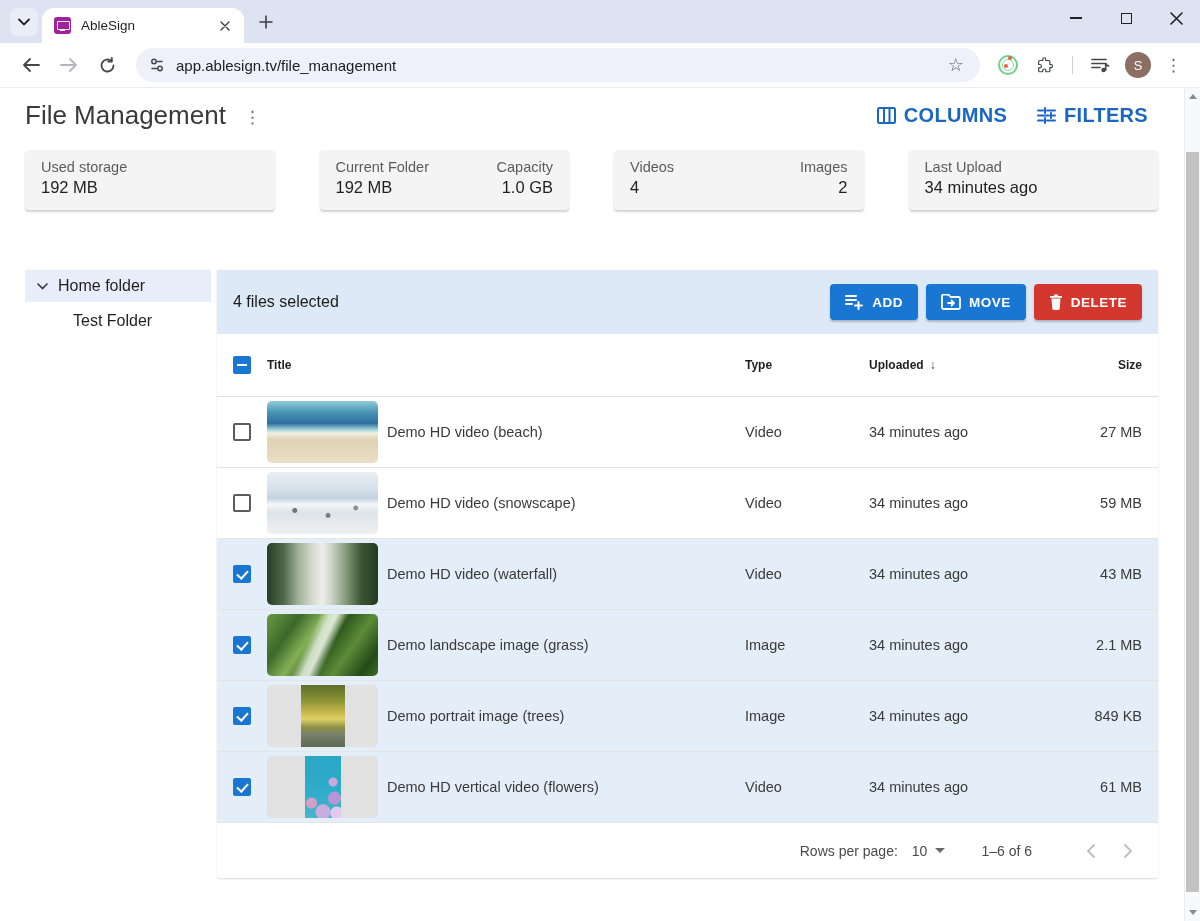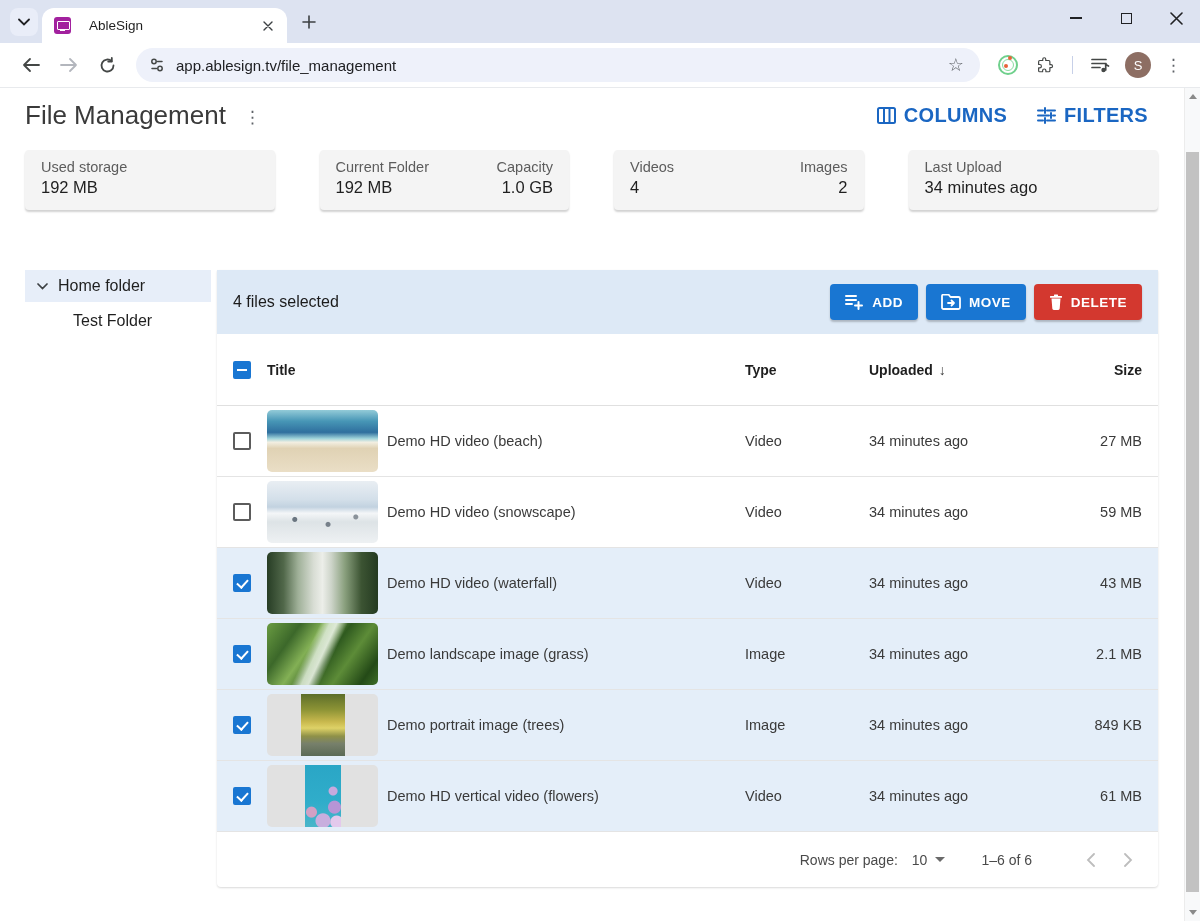--- a/index.html
+++ b/index.html
@@ -3,21 +3,21 @@
 <meta charset="utf-8">
 <style>
   * { margin:0; padding:0; box-sizing:border-box; }
   html,body { width:1200px; height:921px; }
   body { font-family:"Liberation Sans", sans-serif; background:#fff; overflow:hidden; }
   .browser { width:1200px; height:921px; display:flex; flex-direction:column; }
 
   
   .tabstrip { height:43px; background:#dde3f1; display:flex; align-items:flex-end; position:relative; flex:none; }
   .tab-search-btn { width:28px; height:28px; margin:0 0 7px 10px; border-radius:8px; background:#e9edf8; display:flex; align-items:center; justify-content:center; cursor:pointer; }
-  .tab { width:245px; height:35px; margin-left:4px; background:#fff; border-radius:12px 12px 0 0; display:flex; align-items:center; padding:0 10px 0 12px;gap:8px; }
+  .tab { width:202px; height:35px; margin-left:4px; background:#fff; border-radius:12px 12px 0 0; display:flex; align-items:center; padding:0 10px 0 12px; }
   .favicon { width:17px; height:17px; border-radius:3px; background:#a2219e; position:relative; flex:none; }
   .favicon::before { content:""; position:absolute; left:3px; top:4px; width:11px; height:7px; border:1.5px solid #fff; border-radius:1px; }
   .favicon::after { content:""; position:absolute; left:6px; top:12px; width:5px; height:1.5px; background:#fff; }
   .tab-title { font-size:13.5px; color:#1f1f1f; margin-left:10px; flex:1; }
   .tab-close { width:18px; height:18px; display:flex; align-items:center; justify-content:center; border-radius:50%; cursor:pointer; }
   .newtab-btn { width:28px; height:28px; margin:0 0 7px 8px; display:flex; align-items:center; justify-content:center; border-radius:50%; cursor:pointer; }
   .win-controls { position:absolute; right:14px; top:8px; display:flex; gap:30px; align-items:center; }
   .wc { width:20px; height:20px; display:flex; align-items:center; justify-content:center; cursor:pointer; }
   .wc-min { width:12px; height:1.8px; background:#202124; }
   .wc-max { width:11px; height:11px; border:1.8px solid #202124; }
@@ -75,21 +75,21 @@
   
   .panel-toolbar { height:64px; background:#dde9f6; display:flex; align-items:center; padding:0 16px; }
   .selection-text { font-size:16px; color:#1b1b1b; }
   .btn-group { margin-left:auto; display:flex; gap:8px; }
   .btn { height:36px; border:none; border-radius:4px; color:#fff; font-size:13.5px; font-weight:600; letter-spacing:.5px; display:flex; align-items:center; gap:8px; padding:0 15px; cursor:pointer; box-shadow:0 2px 2px rgba(0,0,0,.22); font-family:"Liberation Sans",sans-serif; }
   .btn-blue { background:#1976d2; }
   .btn-red { background:#d3382f; }
 
   
   .grid-row { display:grid; grid-template-columns:34px 120px 358px 124px 193px 80px; align-items:center; padding:0 16px; }
-  .thead { height:72px; border-bottom:1px solid #e0e0e0; font-weight:700; font-size:14px; color:#1f1f1f; }
+  .thead { height:63px; border-bottom:1px solid #e0e0e0; font-weight:700; font-size:12px; color:#1f1f1f; }
   .th-title { grid-column:2 / 4; }
   .th-size { text-align:right; }
   .sort-arrow { font-weight:400; margin-left:6px; color:#3a3a3a; }
   .trow { height:71px; border-bottom:1px solid #e4e4e4; font-size:14.5px; color:#3a3a3a; cursor:pointer; }
   .trow.selected { background:#e4eef9; }
   .cell-size { text-align:right; }
 
   
   .cb { width:18px; height:18px; border:2px solid #5c5c5c; border-radius:2px; position:relative; cursor:pointer; }
   .cb.checked, .cb.indeterminate { background:#1976d2; border-color:#1976d2; }

